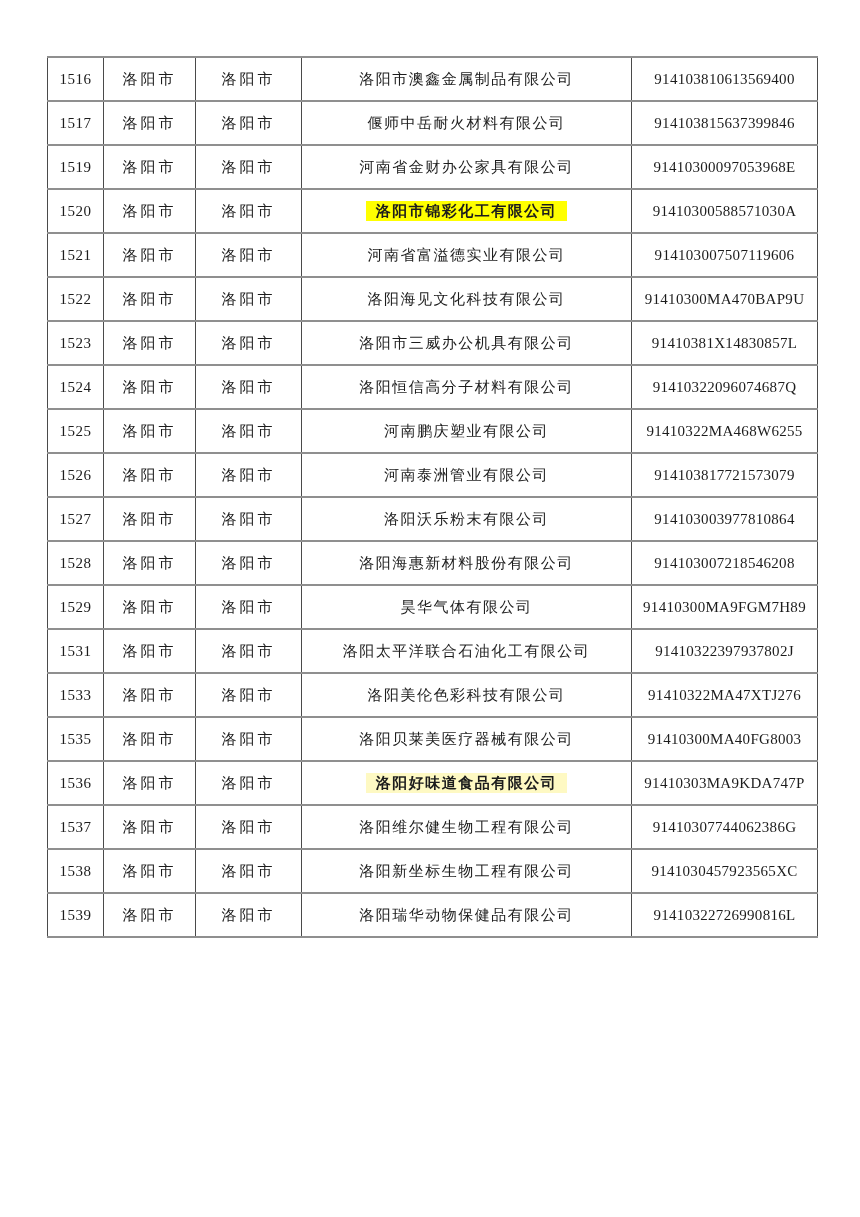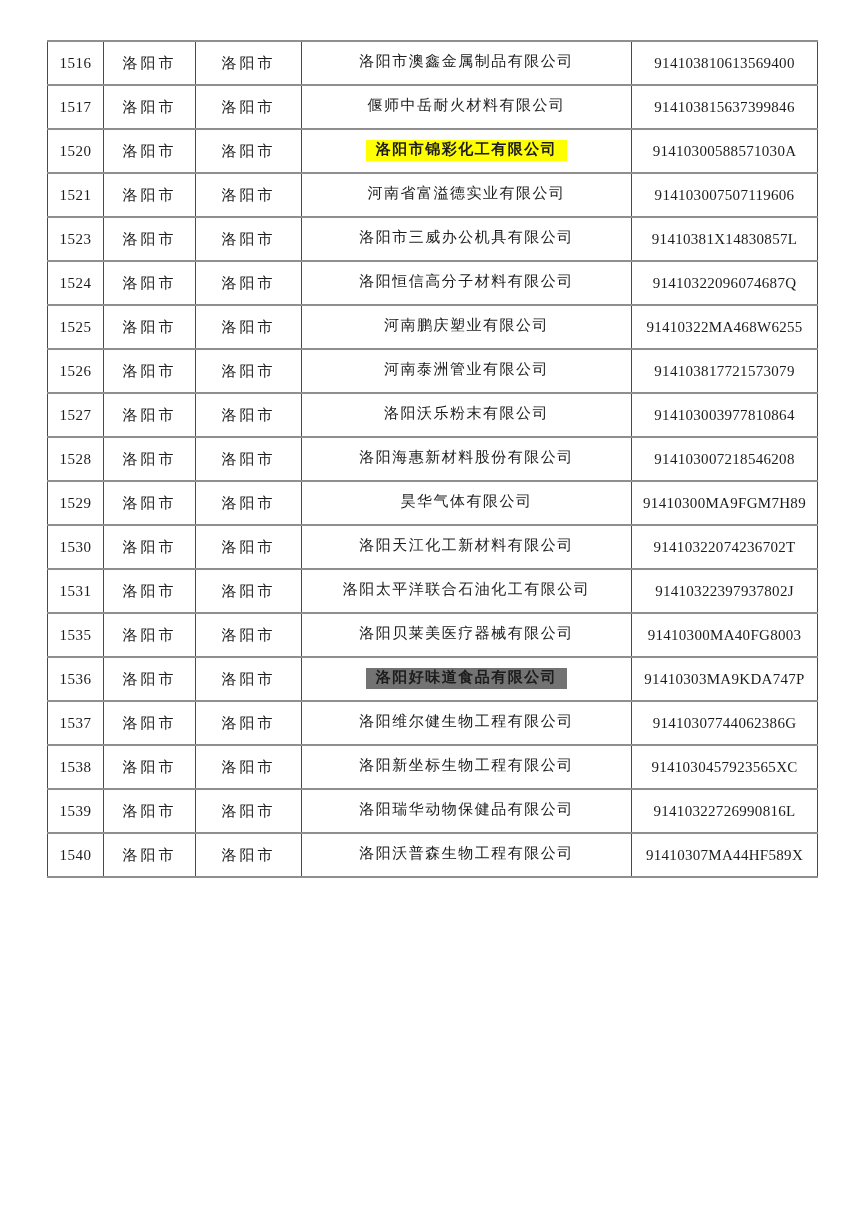--- a/index.html
+++ b/index.html
@@ -12,21 +12,21 @@
   .page {
     position: relative;
     width: 860px;
     height: 1217px;
     background: #ffffff;
     overflow: hidden;
   }
   table.company-table {
     position: absolute;
     left: 47px;
-    top: 40px;
+    top: 56px;
     width: 770px;
     border-collapse: collapse;
     table-layout: fixed;
   }
   table.company-table td {
     border-left: 1px solid #4a4a4a;
     border-right: 1px solid #4a4a4a;
     border-top: 2px solid #8f8f8f;
     border-bottom: 2px solid #8f8f8f;
     height: 44px;
@@ -34,21 +34,21 @@
     vertical-align: middle;
     font-size: 15px;
     line-height: 1.1;
     padding: 2px 4px;
     overflow: hidden;
     white-space: nowrap;
   }
   td.col-no    { width: 56px;  letter-spacing: 0.5px; }
   td.col-city  { width: 92px;  font-size: 14px; letter-spacing: 3px; }
   td.col-dist  { width: 106px; font-size: 14px; letter-spacing: 3px; }
-  td.col-name  { width: 330px; font-size: 14px; letter-spacing: 1.5px; font-family: Liberation Mono, monospace; }
+  td.col-name  { width: 330px; font-size: 14px; letter-spacing: 1.5px; }
   td.col-code  { width: 186px; font-size: 15px; letter-spacing: 0.3px; }
   .hl {
     background: #ffff00;
     padding: 2px 10px;
     font-weight: bold;
   }
 </style>
 </head>
 <body>
 
@@ -63,34 +63,48 @@
           <td class="col-code">914103810613569400</td>
         </tr>
         <tr>
           <td class="col-no">1517</td>
           <td class="col-city">洛阳市</td>
           <td class="col-dist">洛阳市</td>
           <td class="col-name">偃师中岳耐火材料有限公司</td>
           <td class="col-code">914103815637399846</td>
         </tr>
         <tr>
+          <td class="col-no">1519</td>
+          <td class="col-city">洛阳市</td>
+          <td class="col-dist">洛阳市</td>
+          <td class="col-name">河南省金财办公家具有限公司</td>
+          <td class="col-code">91410300097053968E</td>
+        </tr>
+        <tr>
           <td class="col-no">1520</td>
           <td class="col-city">洛阳市</td>
           <td class="col-dist">洛阳市</td>
           <td class="col-name"><span class="hl" style="background: rgb(255, 255, 0);">洛阳市锦彩化工有限公司</span></td>
           <td class="col-code">91410300588571030A</td>
         </tr>
         <tr>
           <td class="col-no">1521</td>
           <td class="col-city">洛阳市</td>
           <td class="col-dist">洛阳市</td>
           <td class="col-name">河南省富溢德实业有限公司</td>
           <td class="col-code">914103007507119606</td>
         </tr>
         <tr>
+          <td class="col-no">1522</td>
+          <td class="col-city">洛阳市</td>
+          <td class="col-dist">洛阳市</td>
+          <td class="col-name">洛阳海见文化科技有限公司</td>
+          <td class="col-code">91410300MA470BAP9U</td>
+        </tr>
+        <tr>
           <td class="col-no">1523</td>
           <td class="col-city">洛阳市</td>
           <td class="col-dist">洛阳市</td>
           <td class="col-name">洛阳市三威办公机具有限公司</td>
           <td class="col-code">91410381X14830857L</td>
         </tr>
         <tr>
           <td class="col-no">1524</td>
           <td class="col-city">洛阳市</td>
           <td class="col-dist">洛阳市</td>
@@ -126,45 +140,45 @@
           <td class="col-code">914103007218546208</td>
         </tr>
         <tr>
           <td class="col-no">1529</td>
           <td class="col-city">洛阳市</td>
           <td class="col-dist">洛阳市</td>
           <td class="col-name">昊华气体有限公司</td>
           <td class="col-code">91410300MA9FGM7H89</td>
         </tr>
         <tr>
-          <td class="col-no">1530</td>
-          <td class="col-city">洛阳市</td>
-          <td class="col-dist">洛阳市</td>
-          <td class="col-name">洛阳天江化工新材料有限公司</td>
-          <td class="col-code">91410322074236702T</td>
-        </tr>
-        <tr>
           <td class="col-no">1531</td>
           <td class="col-city">洛阳市</td>
           <td class="col-dist">洛阳市</td>
           <td class="col-name">洛阳太平洋联合石油化工有限公司</td>
           <td class="col-code">91410322397937802J</td>
         </tr>
         <tr>
+          <td class="col-no">1533</td>
+          <td class="col-city">洛阳市</td>
+          <td class="col-dist">洛阳市</td>
+          <td class="col-name">洛阳美伦色彩科技有限公司</td>
+          <td class="col-code">91410322MA47XTJ276</td>
+        </tr>
+        <tr>
           <td class="col-no">1535</td>
           <td class="col-city">洛阳市</td>
           <td class="col-dist">洛阳市</td>
           <td class="col-name">洛阳贝莱美医疗器械有限公司</td>
           <td class="col-code">91410300MA40FG8003</td>
         </tr>
         <tr>
           <td class="col-no">1536</td>
           <td class="col-city">洛阳市</td>
           <td class="col-dist">洛阳市</td>
-          <td class="col-name"><span class="hl" style="background: #737373;">洛阳好味道食品有限公司</span></td>
+          <td class="col-name"><span class="hl" style="background: #fef9c3;">洛阳好味道食品有限公司</span></td>
           <td class="col-code">91410303MA9KDA747P</td>
         </tr>
         <tr>
           <td class="col-no">1537</td>
           <td class="col-city">洛阳市</td>
           <td class="col-dist">洛阳市</td>
           <td class="col-name">洛阳维尔健生物工程有限公司</td>
           <td class="col-code">91410307744062386G</td>
         </tr>
         <tr>
@@ -173,23 +187,16 @@
           <td class="col-dist">洛阳市</td>
           <td class="col-name">洛阳新坐标生物工程有限公司</td>
           <td class="col-code">9141030457923565XC</td>
         </tr>
         <tr>
           <td class="col-no">1539</td>
           <td class="col-city">洛阳市</td>
           <td class="col-dist">洛阳市</td>
           <td class="col-name">洛阳瑞华动物保健品有限公司</td>
           <td class="col-code">91410322726990816L</td>
-        </tr>
-        <tr>
-          <td class="col-no">1540</td>
-          <td class="col-city">洛阳市</td>
-          <td class="col-dist">洛阳市</td>
-          <td class="col-name">洛阳沃普森生物工程有限公司</td>
-          <td class="col-code">91410307MA44HF589X</td>
         </tr>
       </tbody>
   </table>
 </div>
 
 </body></html>

